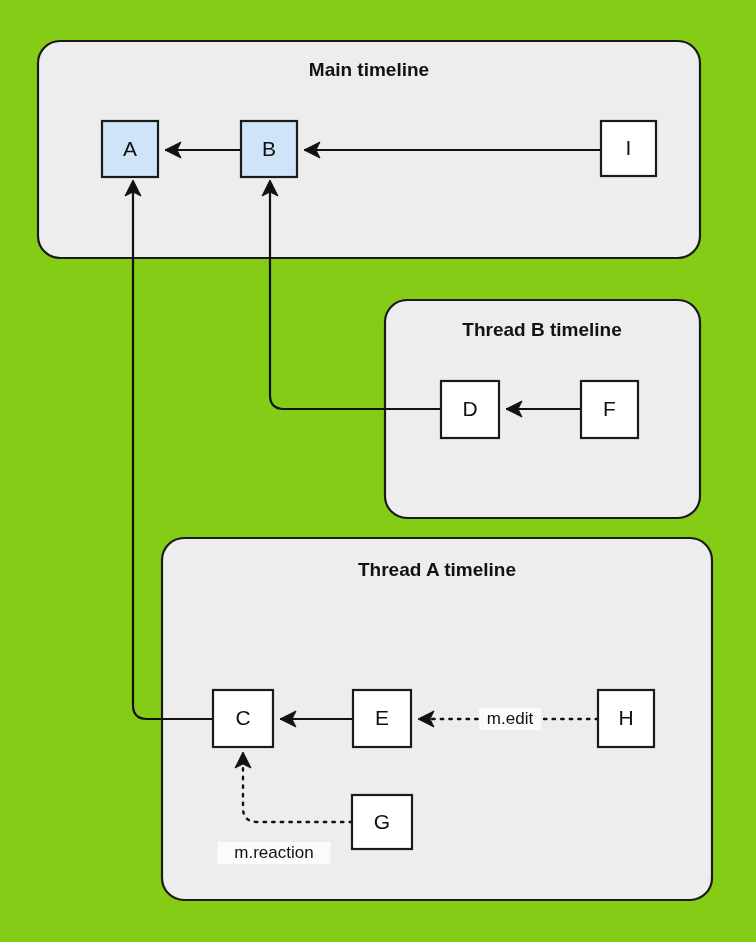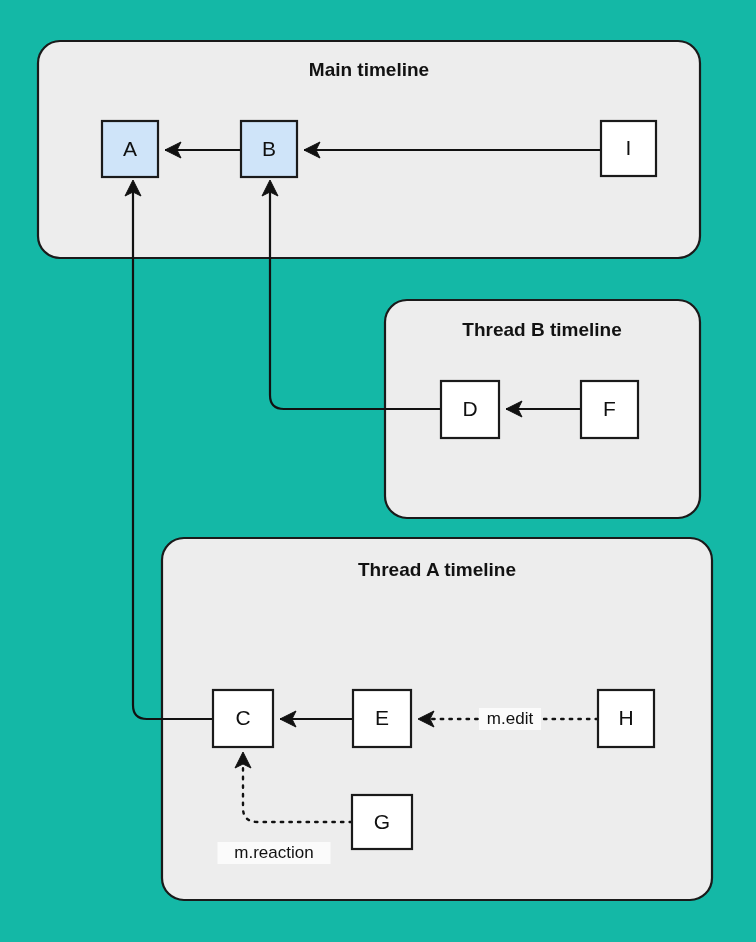--- a/index.html
+++ b/index.html
@@ -8,21 +8,21 @@
     padding: 0;
     background: #ffffff;
   }
   body {
     font-family: "Liberation Sans", sans-serif;
   }
   #diagram-root {
     position: relative;
     width: 756px;
     height: 942px;
-    background: #14b8a6;
+    background: #84cc16;
     overflow: hidden;
   }
   svg.canvas {
     position: absolute;
     left: 0;
     top: 0;
     width: 756px;
     height: 942px;
     display: block;
   }

